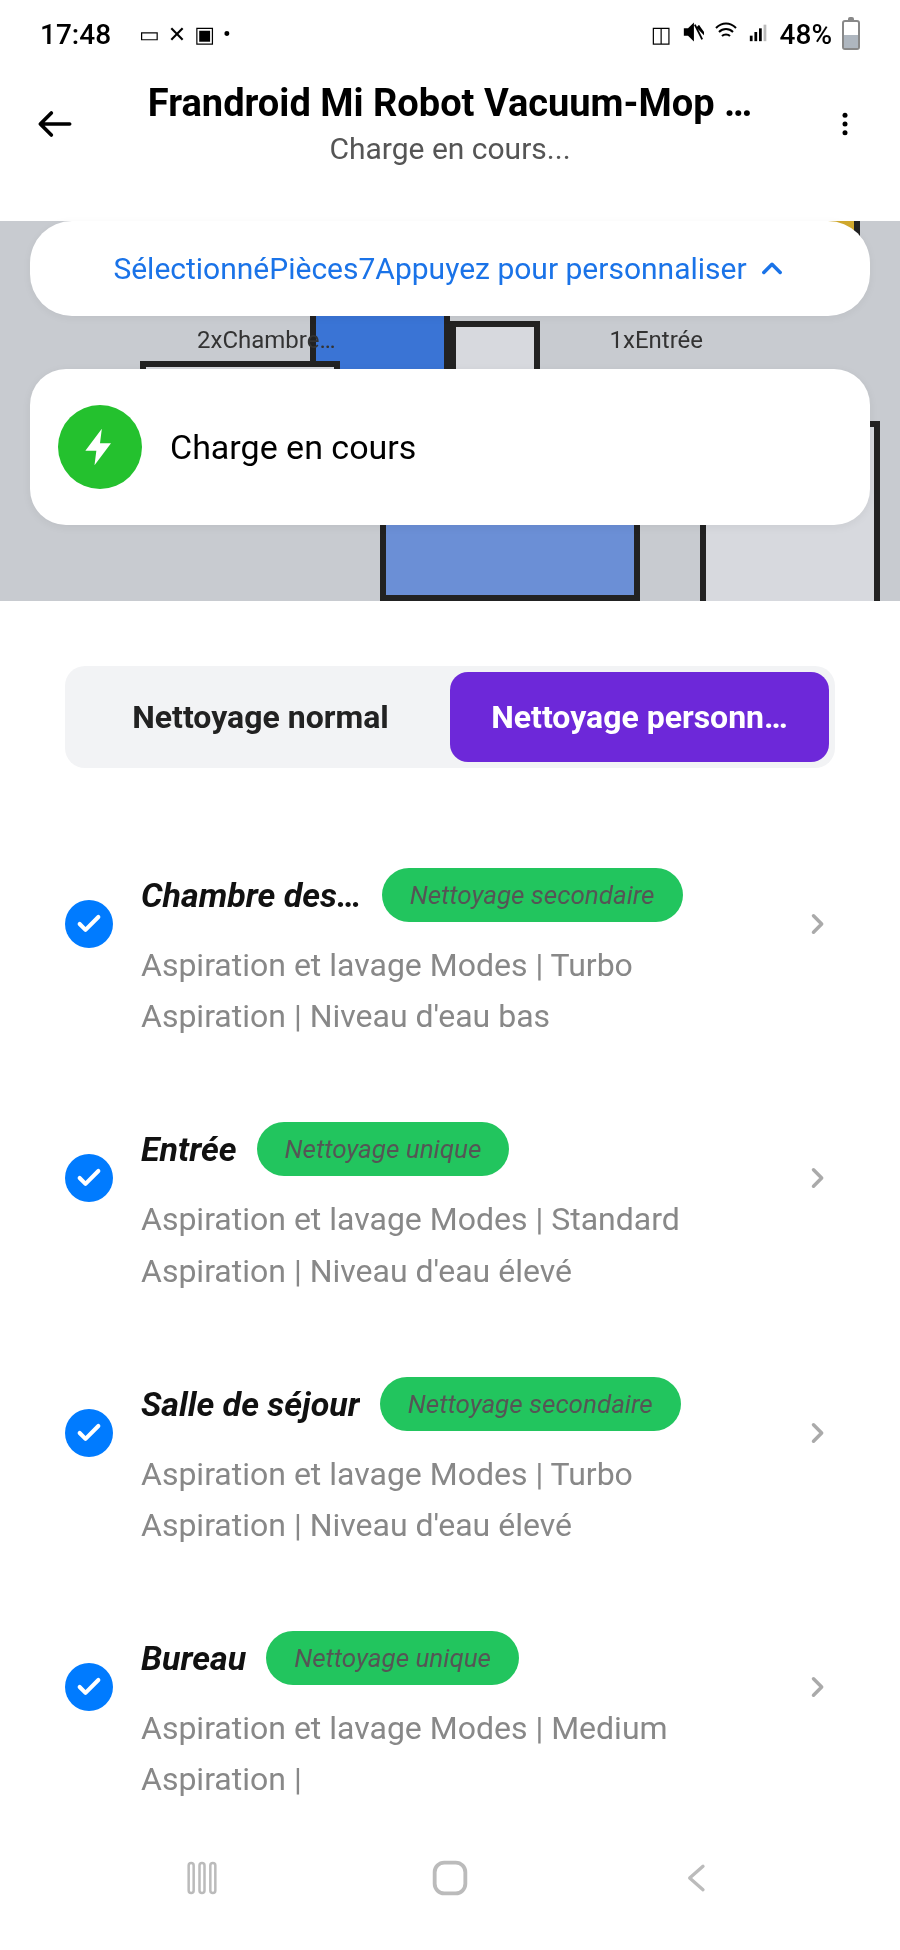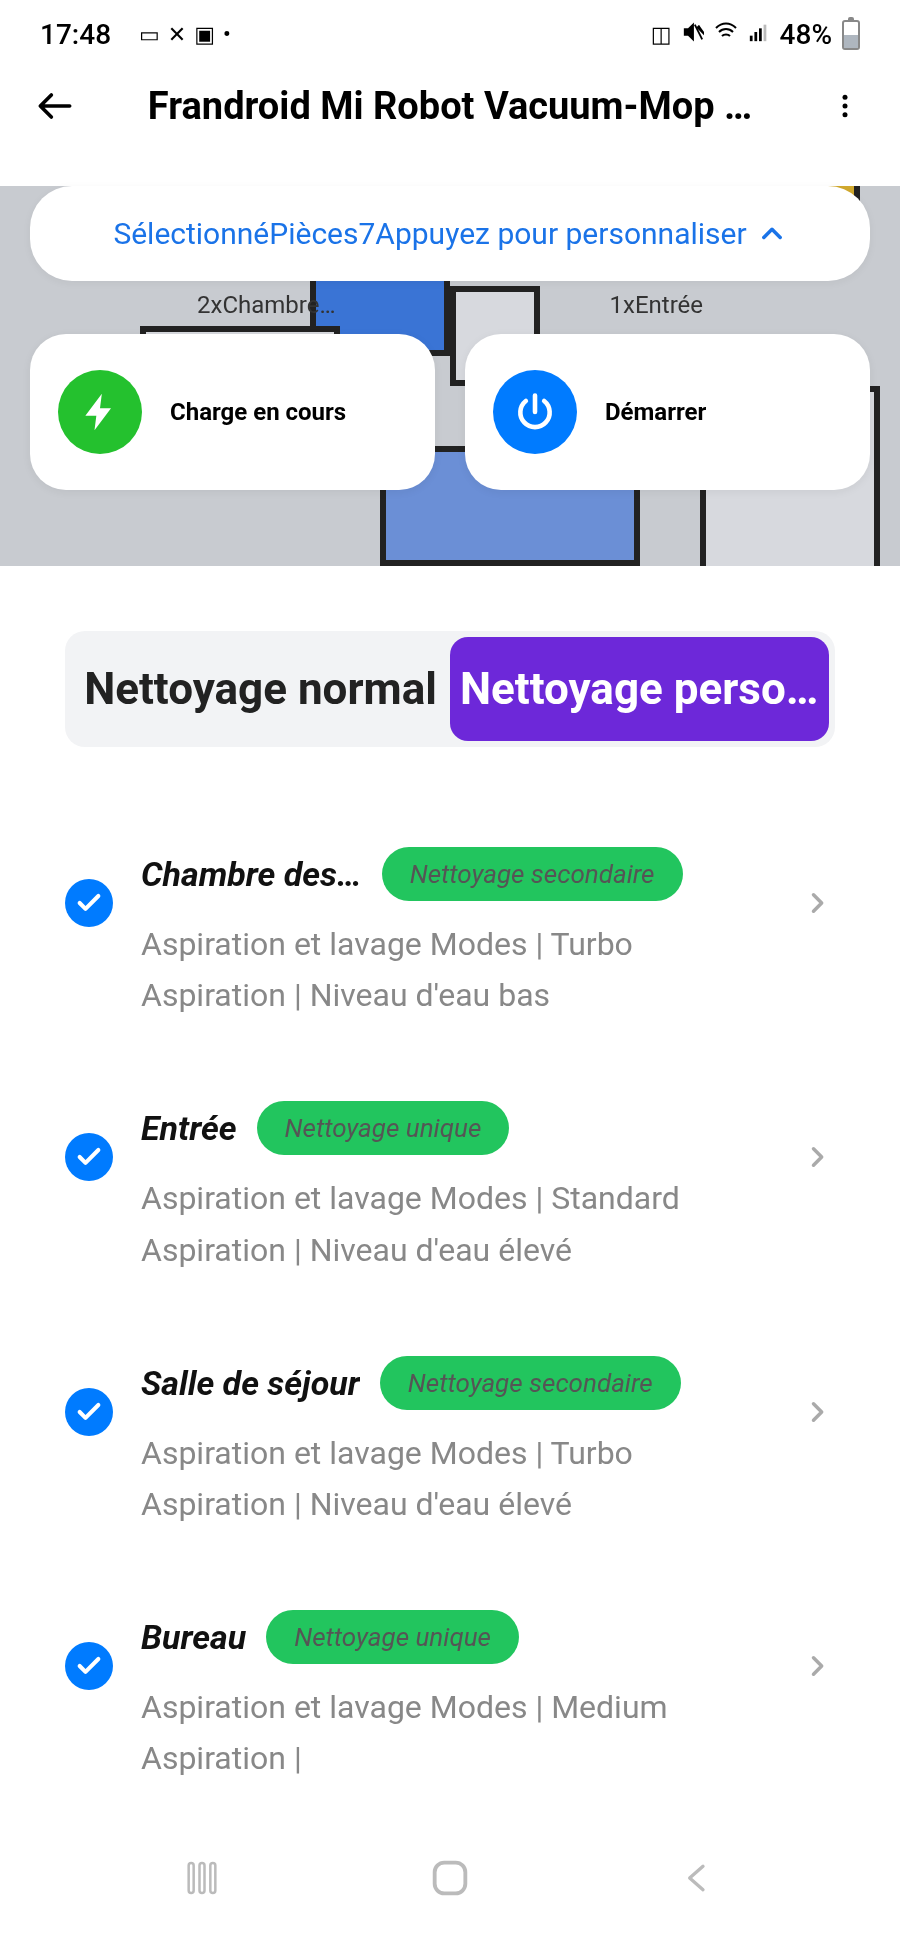--- a/index.html
+++ b/index.html
@@ -115,42 +115,42 @@
     gap: 28px;
     box-shadow: 0 2px 10px rgba(0,0,0,0.06);
   }
   .round-icon {
     width: 84px; height: 84px; border-radius: 50%;
     display: flex; align-items: center; justify-content: center;
     flex-shrink: 0;
   }
   .green { background: #24c12e; }
   .blue { background: #007bff; }
-  .action-label { font-size: 24px; font-weight: 700; line-height: 1.25; }
+  .action-label { font-size: 34px; font-weight: 400; line-height: 1.25; }
 
   .settings-panel {
     margin: 15px 25px 0 25px;
     background: #fff;
     border-radius: 40px 40px 0 0;
     padding: 50px 40px 20px 40px;
     position: relative;
     min-height: 1210px;
   }
   .tab-switch {
     display: flex;
     background: #f2f3f5;
     border-radius: 20px;
     padding: 6px;
     margin-bottom: 60px;
   }
   .tab-option {
     flex: 1;
     text-align: center;
     padding: 26px 10px;
-    font-size: 44px;
+    font-size: 32px;
     font-weight: 700;
     color: #222;
     border-radius: 18px;
     white-space: nowrap;
     overflow: hidden;
     text-overflow: ellipsis;
   }
   .tab-option.active {
     background: #6d28d9;
     color: #fff;
@@ -257,20 +257,21 @@
 </div>
 
 <div class="header">
   <div class="back-arrow">
     <svg width="44" height="44" viewBox="0 0 24 24">
         <path d="M20 12H4M10 6l-6 6 6 6" stroke="#000" stroke-width="2" fill="none" stroke-linecap="round" stroke-linejoin="round"></path>
       </svg>
   </div>
   <div class="header-text">
     <div class="header-title">Frandroid Mi Robot Vacuum-Mop …</div>
+    <div class="header-sub">Charge en cours...</div>
   </div>
   <div class="more-dots">
     <svg width="30" height="30" viewBox="0 0 24 24">
         <circle cx="12" cy="5" r="2" fill="#000"></circle>
         <circle cx="12" cy="12" r="2" fill="#000"></circle>
         <circle cx="12" cy="19" r="2" fill="#000"></circle>
       </svg>
   </div>
 </div>
 
@@ -300,28 +301,20 @@
 
   <div class="action-cards">
     <div class="action-card">
       <div class="round-icon green">
         <svg width="44" height="44" viewBox="0 0 24 24">
             <path d="M13 2L4 14h6l-1 8 9-12h-6l1-8z" fill="#fff"></path>
           </svg>
       </div>
       <div class="action-label">Charge en cours</div>
     </div>
-    <div class="action-card">
-      <div class="round-icon blue">
-        <svg width="44" height="44" viewBox="0 0 24 24">
-            <path d="M12 3v9M7 6a8 8 0 1 0 10 0" stroke="#fff" stroke-width="2.5" fill="none" stroke-linecap="round"></path>
-          </svg>
-      </div>
-      <div class="action-label">Démarrer</div>
-    </div>
   </div>
 </div>
 
 <div class="settings-panel">
   <div class="tab-switch">
     <div class="tab-option">Nettoyage normal</div>
     <div class="tab-option active">Nettoyage personn…</div>
   </div>
 
   <div class="room-item">

